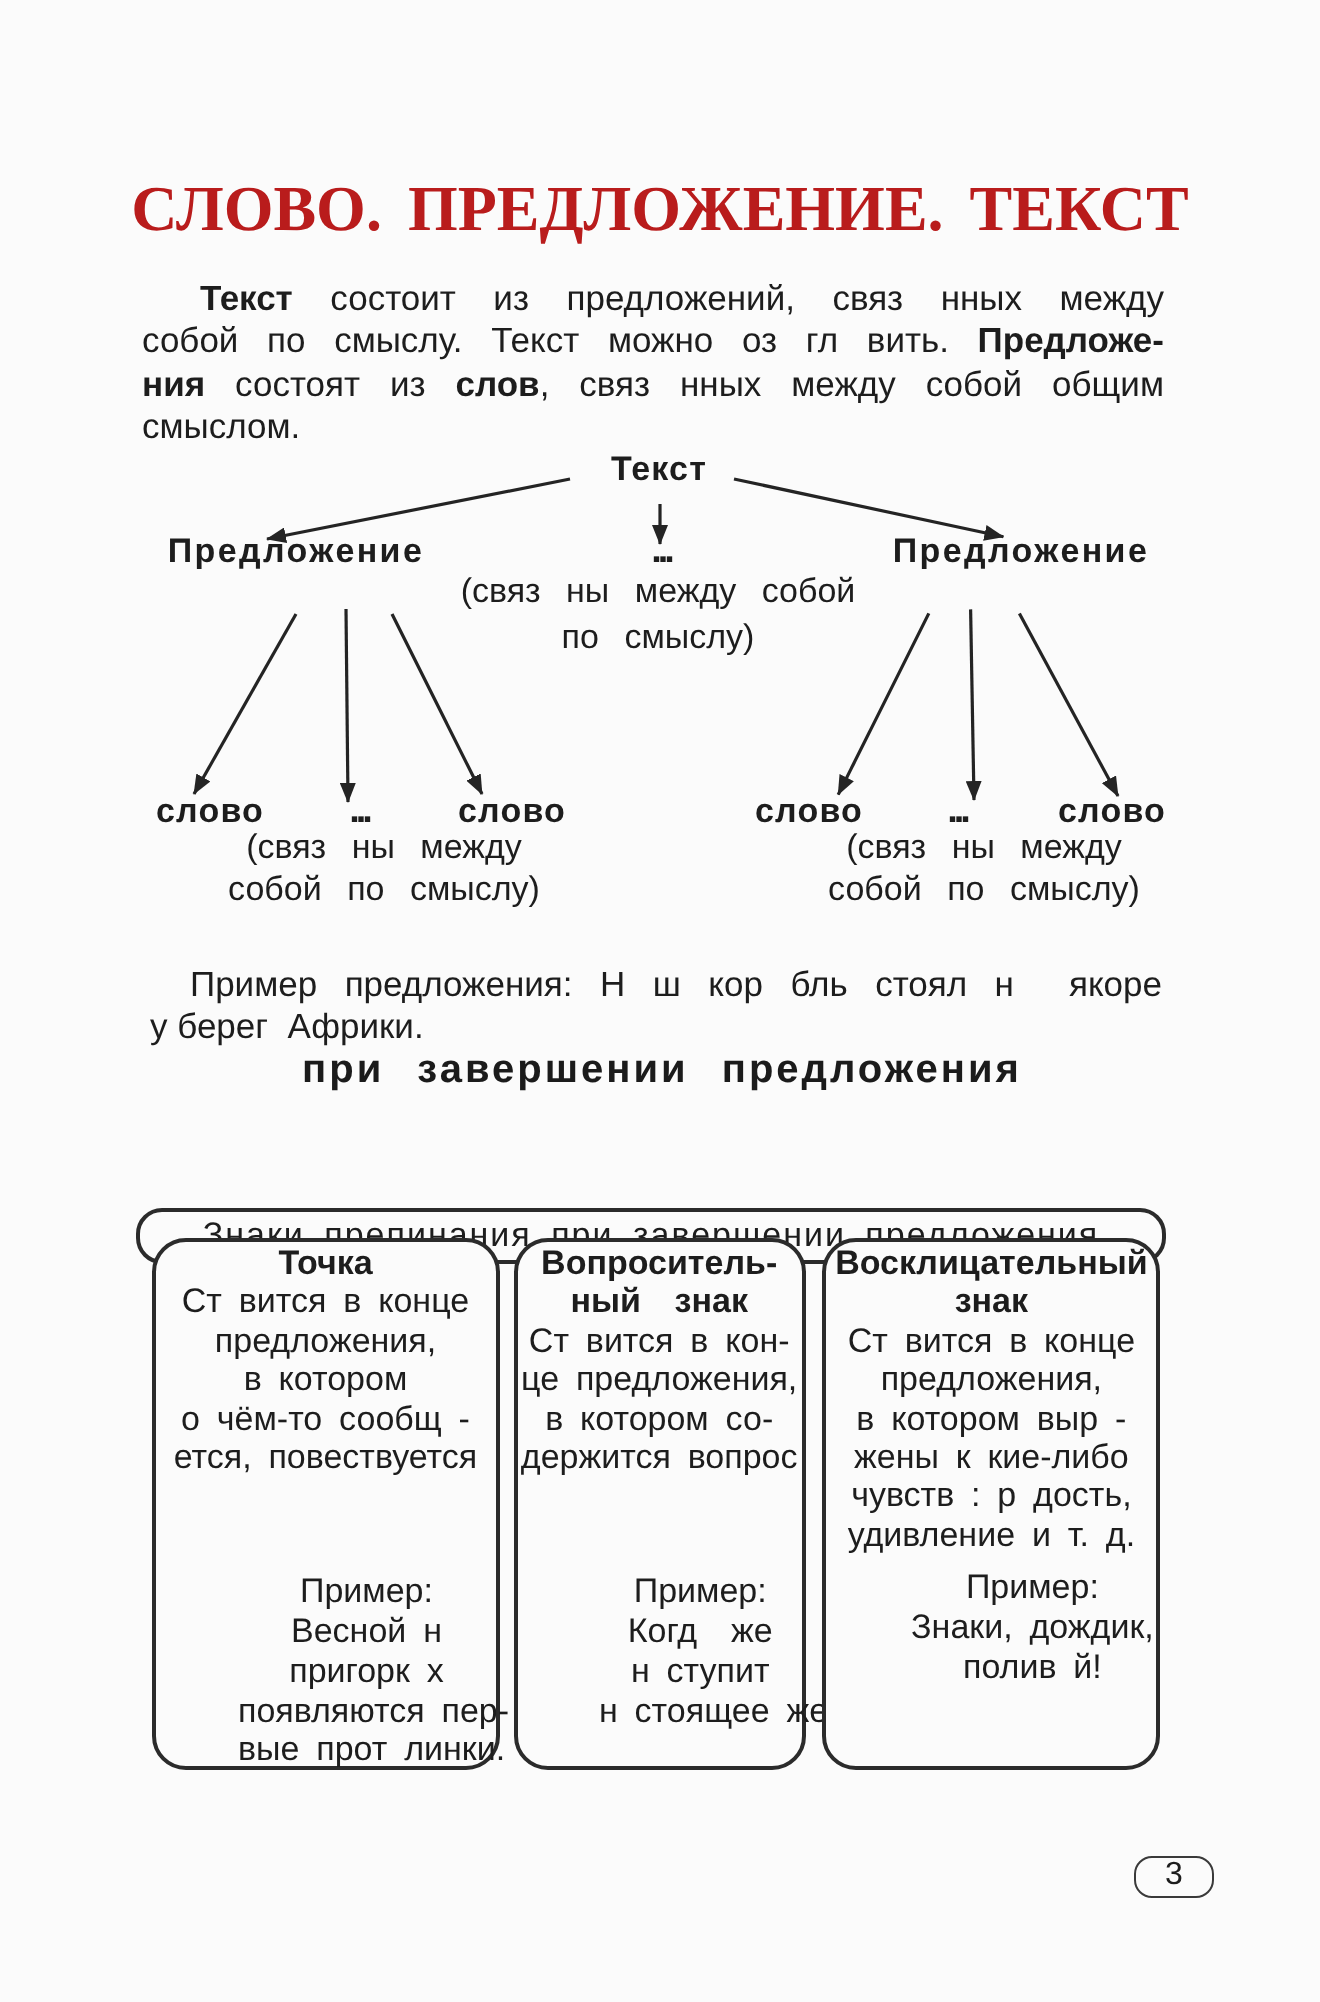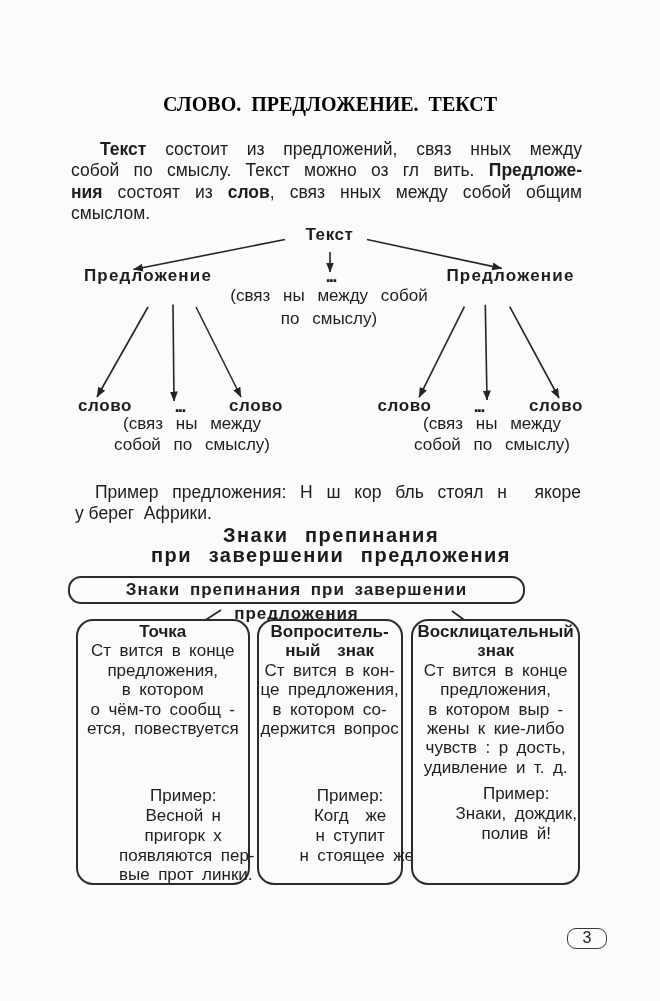--- a/index.html
+++ b/index.html
@@ -3,22 +3,22 @@
 <meta charset="utf-8">
 <style>
   html,body{margin:0;padding:0;}
   body{width:660px;height:1001px;background:#fbfbfb;overflow:hidden;}
   .page{position:relative;width:660px;height:1001px;background:#fbfbfb;
         font-family:"Liberation Sans",sans-serif;color:#1d1d1d;}
   .ctr{transform:translateX(-50%);white-space:nowrap;text-align:center;}
 
   
   .title{position:absolute;left:0;top:88px;width:660px;margin:0;text-align:center;
-         font-family:"Liberation Serif",serif;font-weight:bold;font-size:20px;line-height:32px;
-         letter-spacing:0px;word-spacing:5px;color:#000000;}
+         font-family:"Liberation Serif",serif;font-weight:bold;font-size:32px;line-height:32px;
+         letter-spacing:0px;word-spacing:5px;color:#b91c1c;}
 
   
   .intro{position:absolute;left:71px;top:139px;width:511px;font-size:17.5px;line-height:21.4px;}
   .iline{text-align:justify;text-align-last:justify;}
   .iline.first{text-indent:29px;}
   .iline.last{text-align:center;text-align-last:left;}
   .b{font-weight:bold;}
 
   
   .tl{position:absolute;font-weight:bold;font-size:17px;line-height:20px;letter-spacing:0.6px;}
@@ -31,23 +31,23 @@
 
   
   .example{position:absolute;left:75px;top:481.6px;width:506px;font-size:17.5px;line-height:21.4px;}
   .exline1{text-align:justify;text-align-last:justify;text-indent:20px;}
 
   
   .sechead{position:absolute;left:71px;top:526.4px;width:520px;text-align:center;
            font-weight:bold;font-size:20px;line-height:19.8px;letter-spacing:1.5px;word-spacing:9.5px;color:#1b1b1b;}
 
   
-  .flowtitle{position:absolute;left:68px;top:576px;width:457px;height:28px;box-sizing:border-box;
+  .flowtitle{position:absolute;left:68px;top:604px;width:515px;height:28px;box-sizing:border-box;
              border:2px solid #2b2b2b;border-radius:13px;background:#fbfbfb;
-             font-weight:bold;font-size:17px;line-height:24px;text-align:center;letter-spacing:1px;word-spacing:4px;}
+             font-weight:normal;font-size:17px;line-height:24px;text-align:center;letter-spacing:1px;word-spacing:4px;}
   .pbox{position:absolute;top:619px;height:266px;box-sizing:border-box;
         border:2px solid #2b2b2b;border-radius:17px;background:#fbfbfb;padding-top:1px;}
   .pbox .ln{font-size:17px;line-height:19.4px;text-align:center;white-space:pre;word-spacing:3.7px;}
   .pbox .ex .ln{line-height:19.7px;margin-left:41px;}
   .pbox .ttl{font-weight:bold;}
   .pbox .ex{position:absolute;left:0;right:0;top:165.4px;}
   .pbox1{left:76px;width:173.5px;}
   .pbox2{left:256.5px;width:146.2px;}
   .pbox3{left:411px;width:169.4px;}
   .pbox3 .ex{top:163.2px;}
@@ -124,21 +124,20 @@
     <div>(связ ны между</div>
     <div>собой по смыслу)</div>
   </div>
 
   <div class="example">
     <div class="exline1">Пример предложения: Н ш кор бль стоял н&nbsp; якоре</div>
     <div>у берег&nbsp; Африки.</div>
   </div>
 
   <div class="sechead">
-    <div>Знаки препинания</div>
     <div>при завершении предложения</div>
   </div>
 
   <div class="flowtitle">Знаки препинания при завершении предложения</div>
 
   <div class="pbox pbox1">
     <div class="ln ttl">Точка</div>
     <div class="ln">Ст вится в конце</div>
     <div class="ln">предложения,</div>
     <div class="ln">в котором</div>

